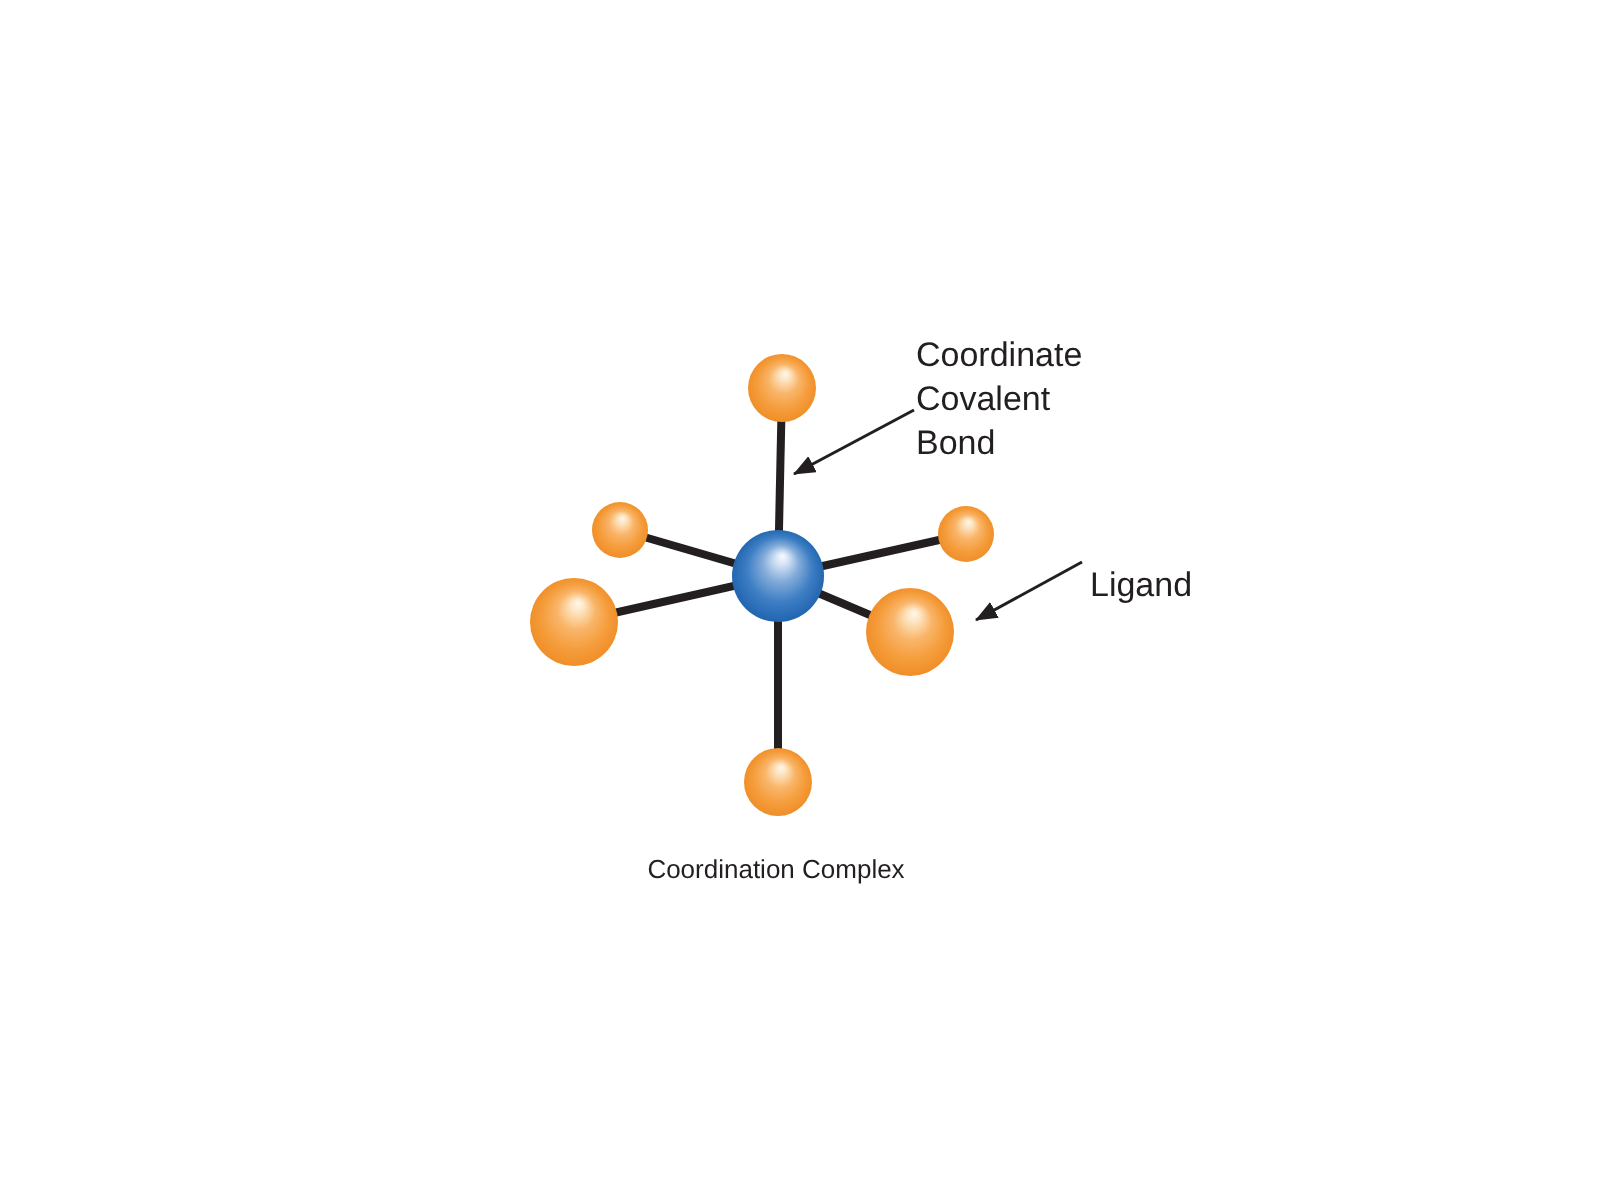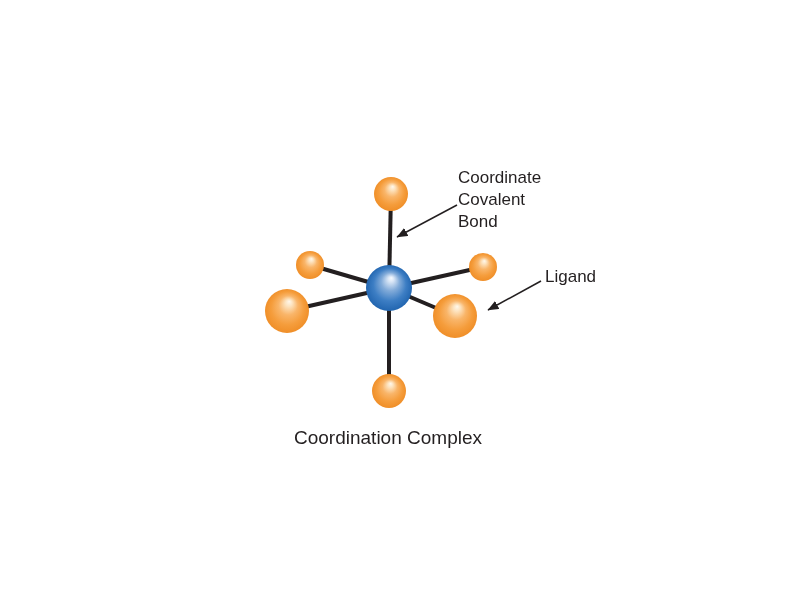--- a/index.html
+++ b/index.html
@@ -27,31 +27,31 @@
     color: #231f20;
     white-space: nowrap;
   }
   .bond-label {
     left: 458px;
     top: 167px;
     line-height: 22px;
   }
   .ligand-label {
     left: 545px;
-    top: 268px;
+    top: 284px;
     line-height: 18px;
     text-align: right;
   }
   .caption {
     position: absolute;
     left: 288px;
     top: 427px;
     width: 200px;
     text-align: center;
-    font-size: 19px;
+    font-size: 13px;
     color: #231f20;
     white-space: nowrap;
   }
 </style>
 </head>
 <body>
 
 <div class="canvas">
 
   <svg id="diagram-svg" width="800" height="600" viewBox="0 0 800 600">

